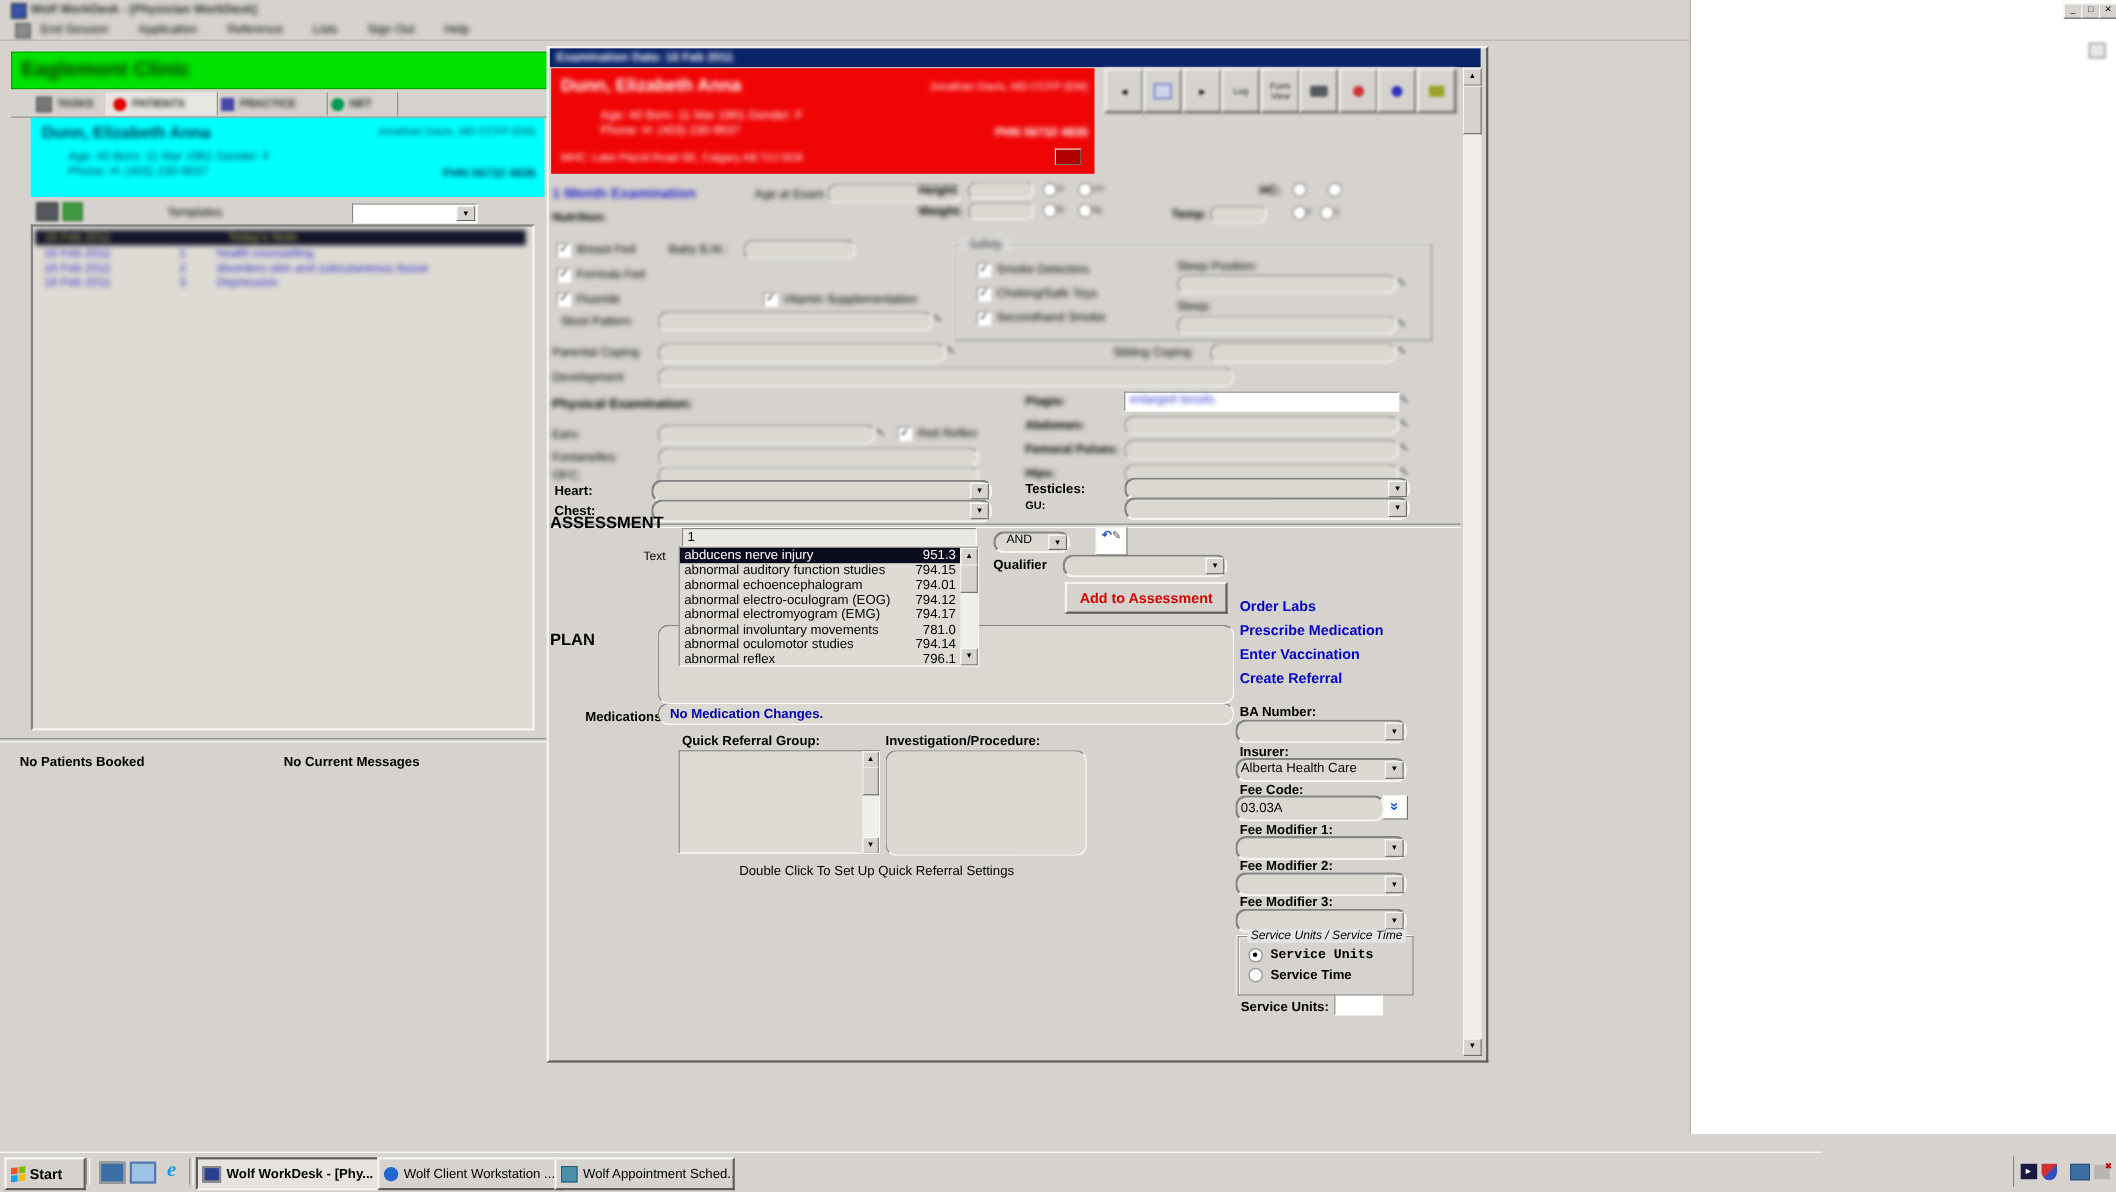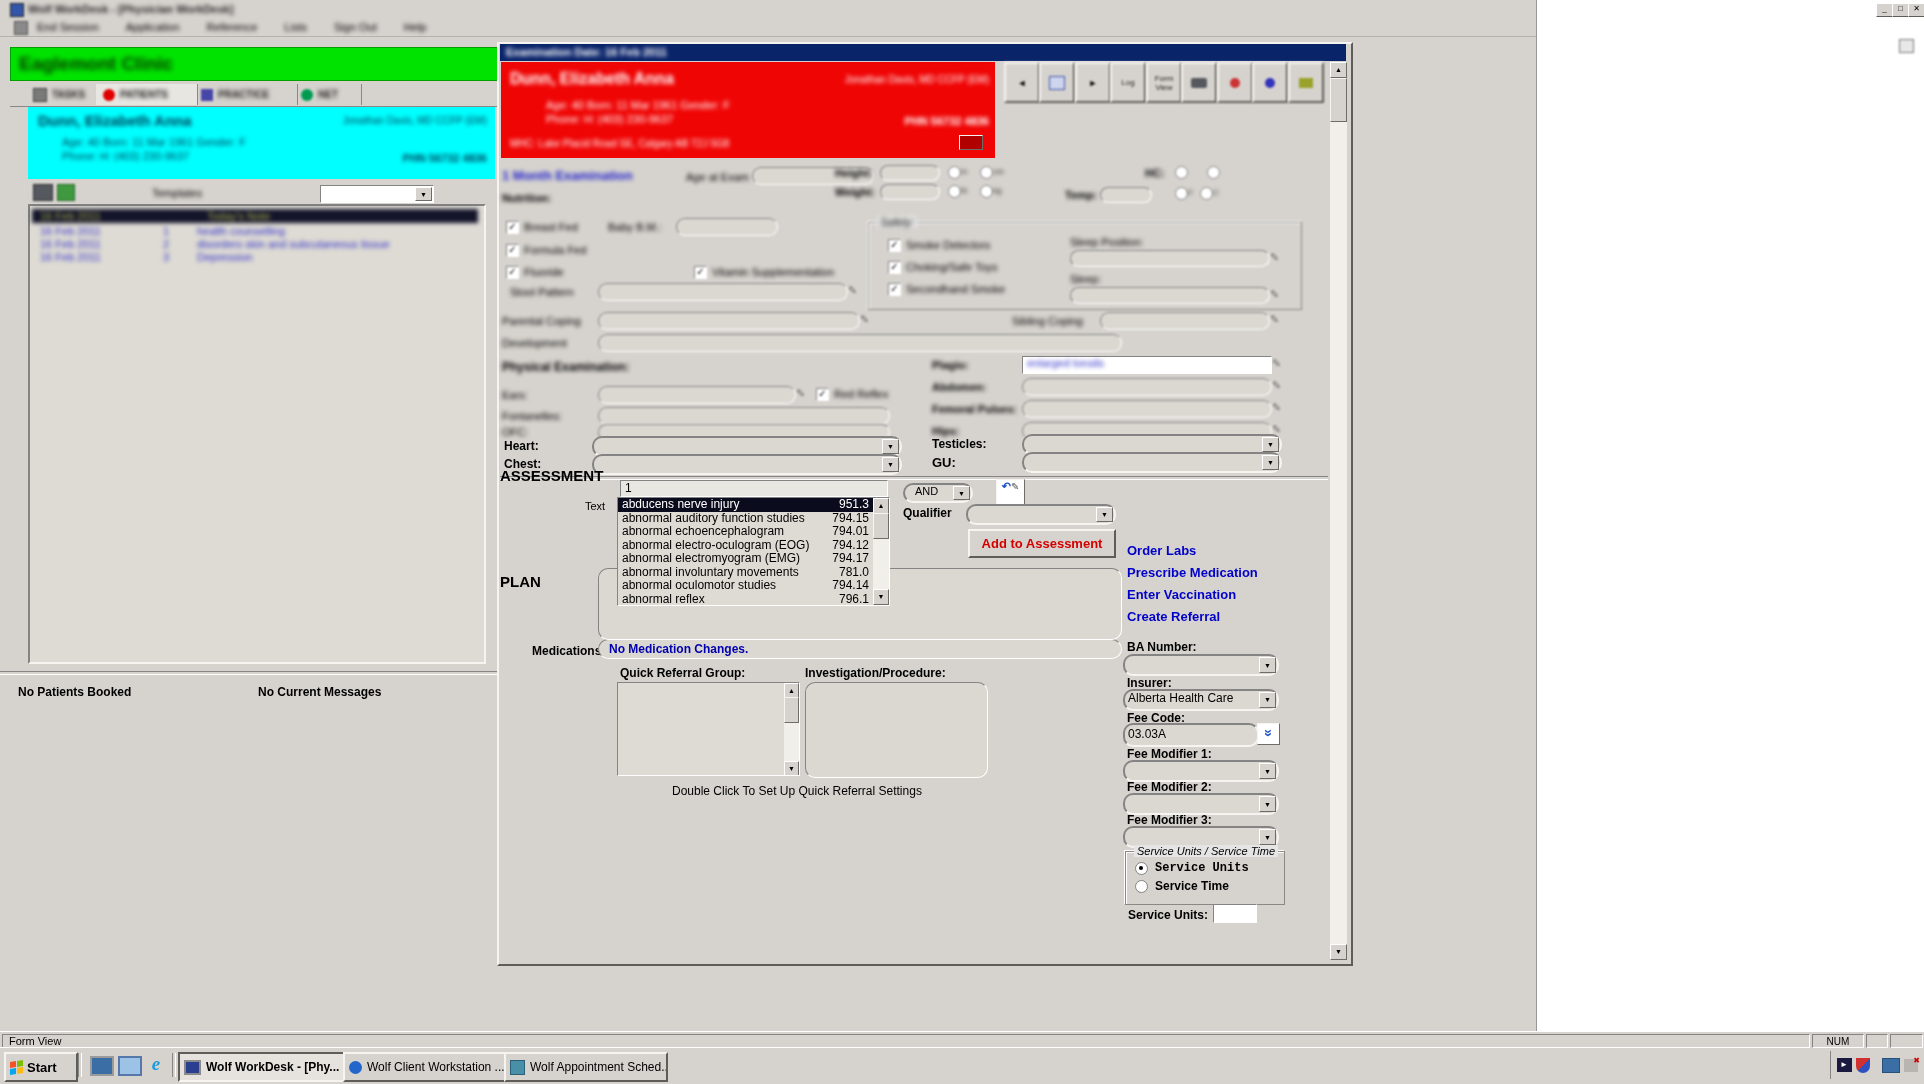--- a/index.html
+++ b/index.html
@@ -308,21 +308,21 @@
   </div>
   <span class="abs b" style="left:504px;top:457px;font-size:12px;">Chest:</span>
   <div class="abs s2 fld" style="left:592px;top:454px;width:306px;height:17px;">
     <span class="cmb-a">▼</span>
   </div>
 
   <span class="abs b" style="left:932px;top:437px;font-size:12px;">Testicles:</span>
   <div class="abs s2 fld" style="left:1022px;top:434px;width:256px;height:17px;">
     <span class="cmb-a">▼</span>
   </div>
-  <span class="abs b" style="left:932px;top:455px;font-size:13px;">GU:</span>
+  <span class="abs b" style="left:932px;top:455px;font-size:10px;">GU:</span>
   <div class="abs s2 fld" style="left:1022px;top:452px;width:256px;height:17px;">
     <span class="cmb-a">▼</span>
   </div>
 
   <div class="abs" style="left:500px;top:476px;width:828px;height:2px;border-top:1px solid #868686;border-bottom:1px solid #fff;"></div>
 
   <span class="abs b" style="left:500px;top:467px;font-size:15px;">ASSESSMENT</span>
   <span class="abs lbl" style="left:585px;top:500px;">Text</span>
   <div class="abs s1" style="left:620px;top:480px;width:266px;height:15px;background:#e9e7e1;font-size:12px;line-height:15px;">
     <span style="padding-left:4px;">1</span>
@@ -456,30 +456,20 @@
     <span class="legend">Service Units / Service Time</span>
   </div>
   <span class="rad on" style="left:1135px;top:862px;"></span>
   <span class="abs b" style="left:1155px;top:861px;font-size:12px;font-family:Liberation Mono, monospace;">Service Units</span>
   <span class="rad" style="left:1135px;top:880px;"></span>
   <span class="abs b" style="left:1155px;top:879px;font-size:12px;">Service Time</span>
 
   <span class="abs b" style="left:1128px;top:908px;font-size:12px;">Service Units:</span>
   <div class="abs s1 wfld" style="left:1213px;top:904px;width:42px;height:17px;"></div>
 
-  <div class="abs" style="left:0;top:1031px;width:1924px;height:16px;background:#d6d3ce;border-top:1px solid #fff;">
-    <div class="abs s1" style="left:2px;top:2px;width:1806px;height:12px;">
-      <span style="padding-left:6px;line-height:11px;display:inline-block;">Form View</span>
-    </div>
-    <div class="abs s1" style="left:1812px;top:2px;width:50px;height:12px;text-align:center;">
-      <span style="font-size:10px;line-height:11px;">NUM</span>
-    </div>
-    <div class="abs s1" style="left:1866px;top:2px;width:20px;height:12px;"></div>
-    <div class="abs s1" style="left:1890px;top:2px;width:31px;height:12px;"></div>
-  </div>
 
   <div class="abs" style="left:0;top:1047px;width:1656px;height:37px;background:#d6d3ce;border-top:1px solid #fff;">
     <div class="abs r2 b" style="left:4px;top:4px;width:66px;height:26px;display:flex;align-items:center;gap:4px;padding-left:4px;font-size:13px;">
       <span style="display:grid;grid-template-columns:6px 6px;grid-template-rows:6px 6px;gap:1px;transform:skewY(-8deg);">
         <span style="background:#f35325;"></span>
           <span style="background:#81bc06;"></span>
         <span style="background:#05a6f0;"></span>
           <span style="background:#ffba08;"></span>
       </span>
       <span>Start</span>

